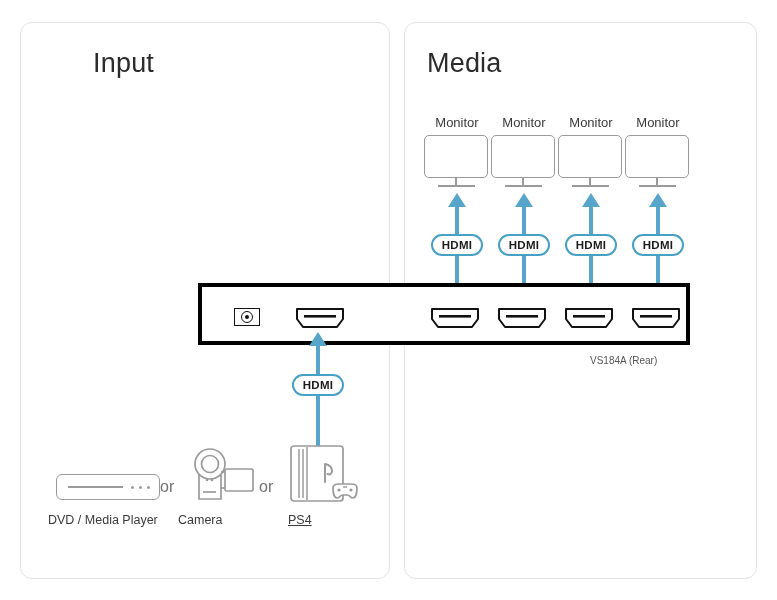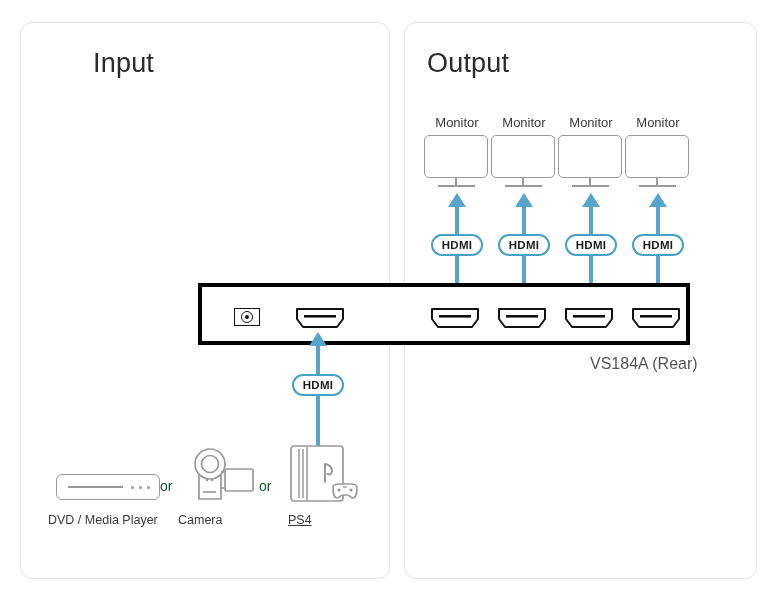--- a/index.html
+++ b/index.html
@@ -111,21 +111,21 @@
     position: absolute;
     left: 198px; top: 283px;
     width: 492px; height: 62px;
     border: 4px solid #000000;
     background: #ffffff;
     box-sizing: border-box;
   }
   #device-label {
     position: absolute;
     left: 590px; top: 355px;
-    font-size: 16px;
+    font-size: 10px;
     color: #555555;
     white-space: nowrap;
   }
 
   
   .power-jack {
     position: absolute;
     width: 26px; height: 18px;
     border: 1.8px solid #111;
     box-sizing: border-box;
@@ -158,22 +158,22 @@
   .device-block { position: absolute; }
   .device-caption {
     position: absolute;
     font-size: 12.5px;
     color: #3a3a3a;
     white-space: nowrap;
     text-align: left;
   }
   .or-text {
     position: absolute;
-    font-size: 14px;
-    color: #14532d;
+    font-size: 16px;
+    color: #737373;
   }
 
   
   .dvd-body {
     position: absolute;
     width: 104px; height: 26px;
     border: 1.6px solid #9a9a9a;
     border-radius: 6px;
     box-sizing: border-box;
     background: #fff;
@@ -192,21 +192,21 @@
     background: #9a9a9a;
   }
 </style>
 </head>
 <body>
 
 <div class="panel" id="panel-input"></div>
 <div class="panel" id="panel-output"></div>
 
 <div class="panel-title" id="title-input">Input</div>
-<div class="panel-title" id="title-output">Output</div>
+<div class="panel-title" id="title-output">Media</div>
 
 <div class="monitor-group" style="left:424px; top:115px;">
   <div class="monitor-label">Monitor</div>
   <div class="monitor-icon">
     <div class="monitor-screen"></div>
     <div class="monitor-neck"></div>
     <div class="monitor-base"></div>
   </div>
 </div>
 

